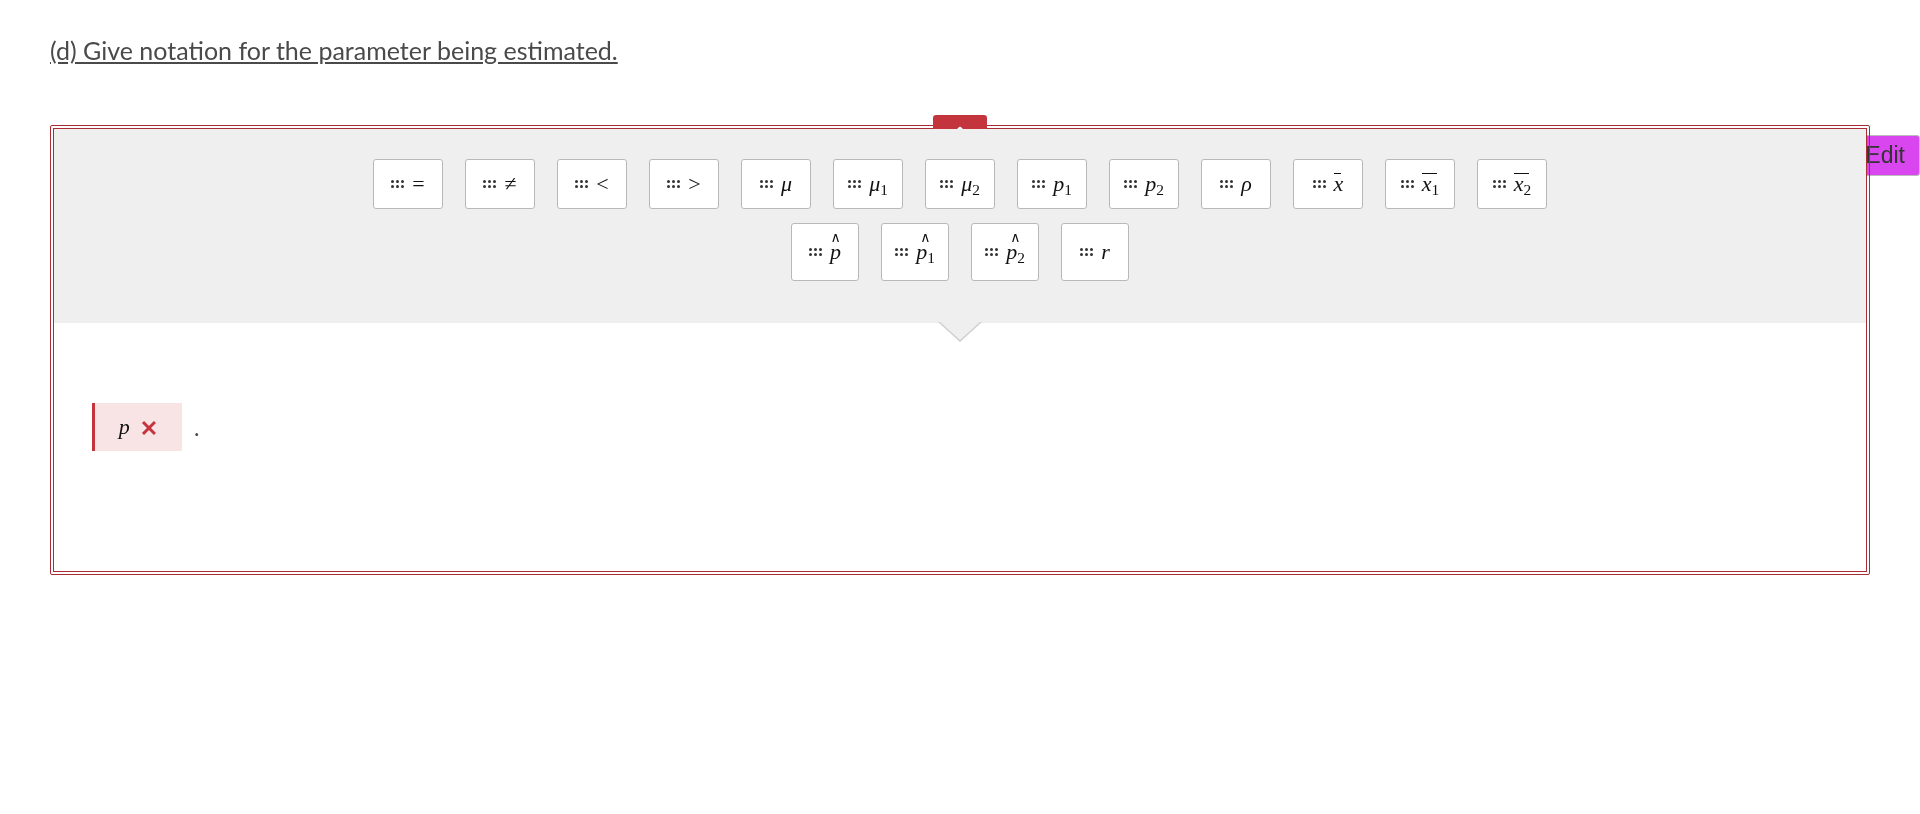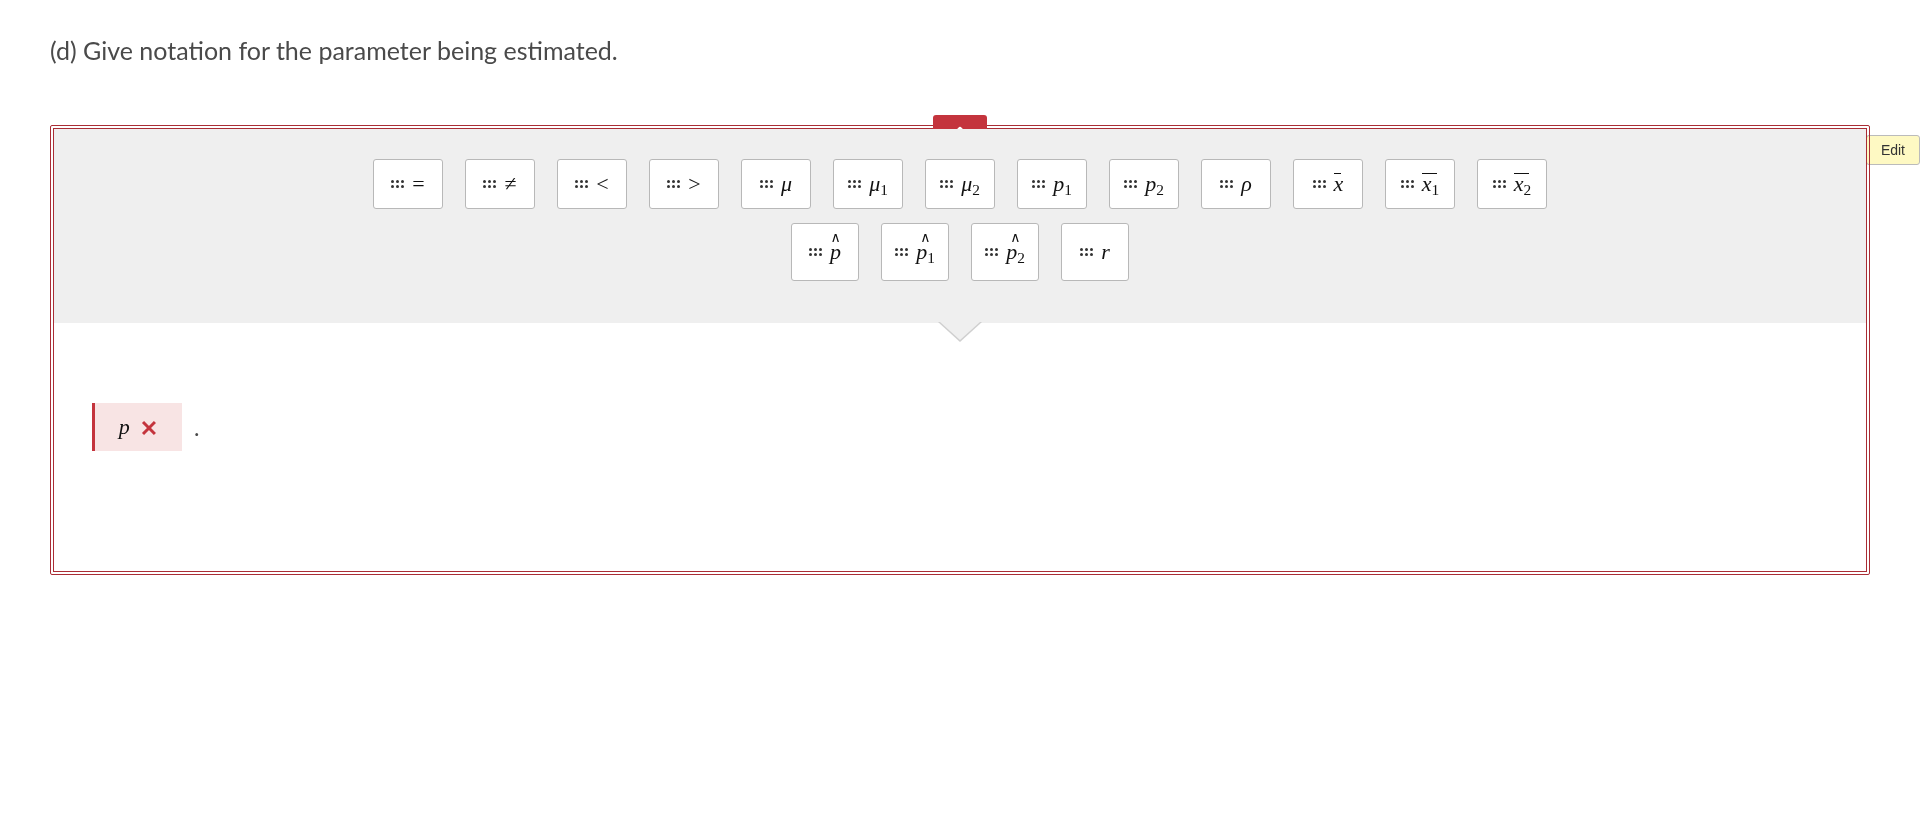--- a/index.html
+++ b/index.html
@@ -12,37 +12,38 @@
       background: #ffffff;
       padding: 35px 50px;
       color: #333;
       font-size: 22px;
     }
     .question-text {
       color: #4a4a4a;
       font-size: 25px;
       margin-bottom: 60px;
       font-weight: 400;
+      text-decoration: underline;
     }
     .outer-container {
       position: relative;
     }
     .answer-box {
       border: 4px double #aa2d35;
       border-radius: 2px;
       position: relative;
     }
     .edit-button {
       position: absolute;
       top: 10px;
       right: -50px;
-      background: #fef9c3;
+      background: #d946ef;
       border: 1px solid #bbb;
       padding: 6px 14px;
-      font-size: 14px;
+      font-size: 23px;
       color: #333;
       cursor: pointer;
       border-radius: 3px;
     }
     .collapse-tab {
       position: absolute;
       top: -14px;
       left: 50%;
       transform: translateX(-50%);
       width: 54px;

